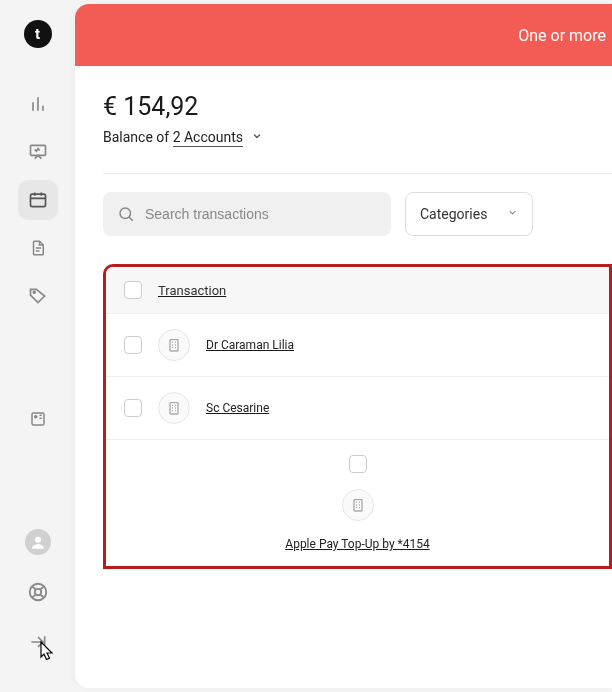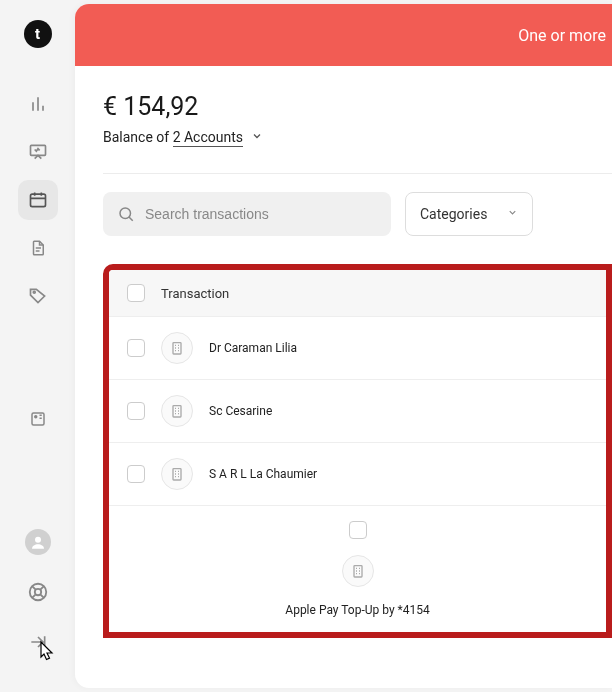--- a/index.html
+++ b/index.html
@@ -29,21 +29,21 @@
     .divider { border-top: 1px solid #ececec; margin: 28px 0 18px 0; width:100%; }
 
     .filters-row { display: flex; gap: 14px; align-items: center; margin-bottom: 28px; }
     .search { flex: 0 0 288px; height: 44px; background: #f0f0f0; border-radius: 8px; display: flex; align-items: center; padding: 0 14px; gap: 10px; }
     .search svg { color: #888; flex-shrink: 0; }
     .search input { border: none; background: transparent; font-size: 14px; color: #0369a1; outline: none; width: 100%; }
     .search input::placeholder { color: #888; }
     .filter-btn { height: 44px; border: 1px solid #ddd; border-radius: 8px; background: #fff; padding: 0 14px; display: flex; align-items: center; gap: 20px; font-size: 14px; color: #333; cursor: pointer; white-space: nowrap; }
     .filter-btn .chev { color: #888; font-size: 12px; }
 
-    .table { border: 6px solid #b91c1c; border-radius: 10px 0 0 0; overflow: hidden; }
+    .table { border: 3px solid #b91c1c; border-radius: 10px 0 0 0; overflow: hidden; text-decoration: underline; }
     .thead { background: #f7f7f7; padding: 14px 18px; display: flex; align-items: center; gap: 16px; border-bottom: 1px solid #eee; }
     .chk { width: 18px; height: 18px; border: 1.5px solid #ccc; border-radius: 4px; background: #fff; cursor: pointer; flex-shrink: 0; }
     .th-label { font-size: 13px; color: #333; }
     .row { padding: 15px 18px; display: flex; align-items: center; gap: 16px; border-bottom: 1px solid #eee; }
     .merchant-icon { width: 32px; height: 32px; border-radius: 50%; border: 1px solid #e6e6e6; background: #fafafa; display: flex; align-items: center; justify-content: center; flex-shrink: 0; color: #aaa; }
     .merchant-icon.logo-text { font-size: 6px; font-weight: 800; color: #2a5ea8; letter-spacing: -0.3px; }
     .merchant-name { font-size: 12px; color: #222; white-space: nowrap; }
     .row:last-child { border-bottom: none; flex-direction: column; }
 
     
@@ -189,29 +189,19 @@
               <div class="merchant-name">Sc Cesarine</div>
             </div>
             <div class="row">
               <div class="chk"></div>
               <div class="merchant-icon">
                 <svg width="16" height="16" viewBox="0 0 24 24" fill="none" stroke="currentColor" stroke-width="2">
                   <rect x="6" y="4" width="12" height="17" rx="1"></rect>
                   <path d="M9 8h1.5M13.5 8H15M9 12h1.5M13.5 12H15M9 16h1.5M13.5 16H15"></path>
                 </svg>
               </div>
-              <div class="merchant-name">S A R L La Chaumier</div>
-            </div>
-            <div class="row">
-              <div class="chk"></div>
-              <div class="merchant-icon">
-                <svg width="16" height="16" viewBox="0 0 24 24" fill="none" stroke="currentColor" stroke-width="2">
-                  <rect x="6" y="4" width="12" height="17" rx="1"></rect>
-                  <path d="M9 8h1.5M13.5 8H15M9 12h1.5M13.5 12H15M9 16h1.5M13.5 16H15"></path>
-                </svg>
-              </div>
               <div class="merchant-name">Apple Pay Top-Up by *4154</div>
             </div>
           </div>
       </div>
     </div>
   </div>
 </div>
 
 </body></html>

